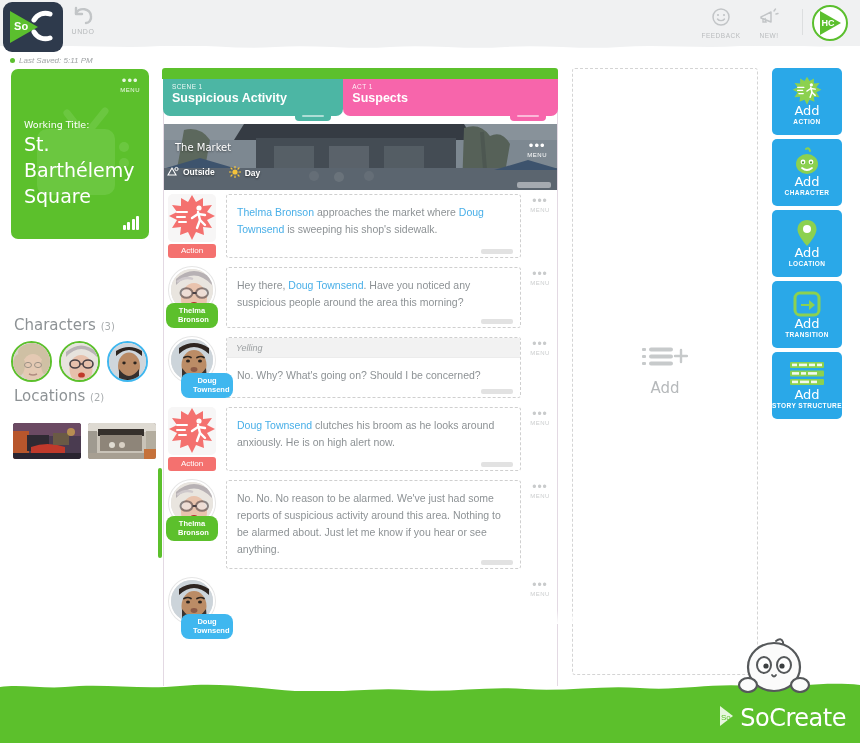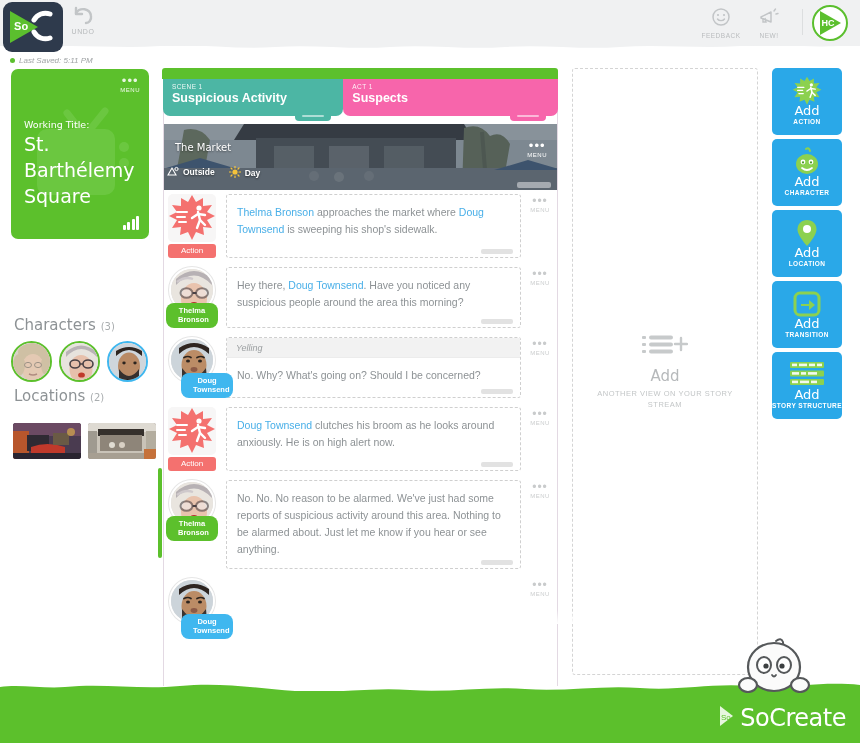--- a/index.html
+++ b/index.html
@@ -680,21 +680,20 @@
             <rect x="7" y="1.5" width="24" height="4" rx="2"></rect>
           <rect x="0" y="9" width="4" height="3" rx="1"></rect>
             <rect x="7" y="8.5" width="24" height="4" rx="2"></rect>
           <rect x="0" y="16" width="4" height="3" rx="1"></rect>
             <rect x="7" y="15.5" width="24" height="4" rx="2"></rect>
         </g>
         <path d="M39,4 L39,16 M33,10 L45,10" stroke="#c7cacb" stroke-width="2.4" stroke-linecap="round"></path>
       </svg>
     </span>
     <div class="ep-title">Add</div>
-    <div class="ep-sub">ANOTHER VIEW ON YOUR STORY STREAM</div>
   </div>
 
   <div class="rail" id="rail-container">
       <div class="add-btn">
         <div class="ic">
           <svg width="30" height="30" viewBox="0 0 48 48">
             <path d="M24,1 L28,8 L35,4 L35,12 L44,11 L39,18 L47,22 L39,26 L44,34 L35,33 L36,41 L28,38 L24,46 L20,38 L12,41 L13,33 L4,34 L9,26 L1,22 L9,18 L4,11 L13,12 L13,4 L20,8 Z" fill="#8cd14f"></path>
             <g stroke="#ffffff" stroke-width="2" stroke-linecap="round">
               <path d="M9,18 L19,18"></path>
               <path d="M9,23 L17,23"></path>

